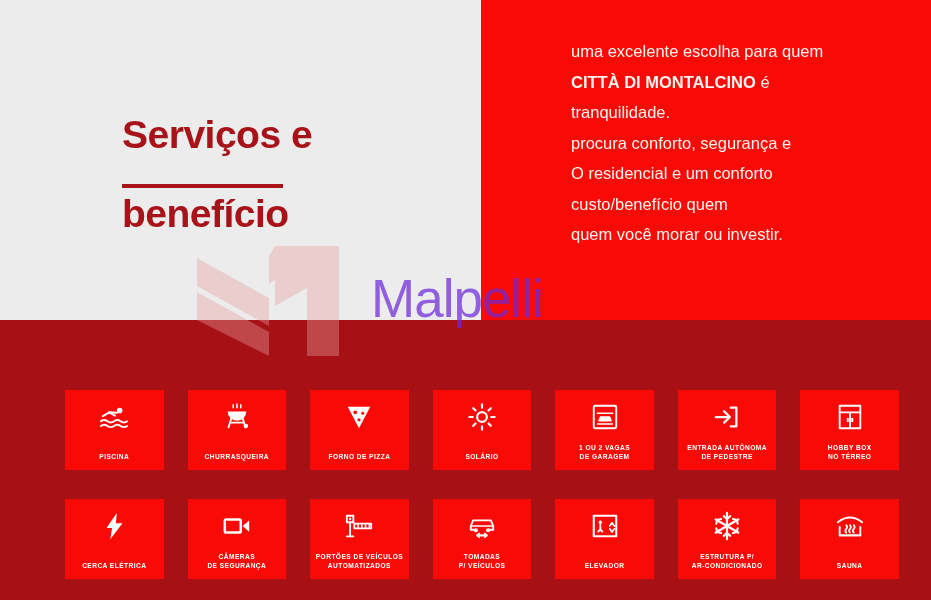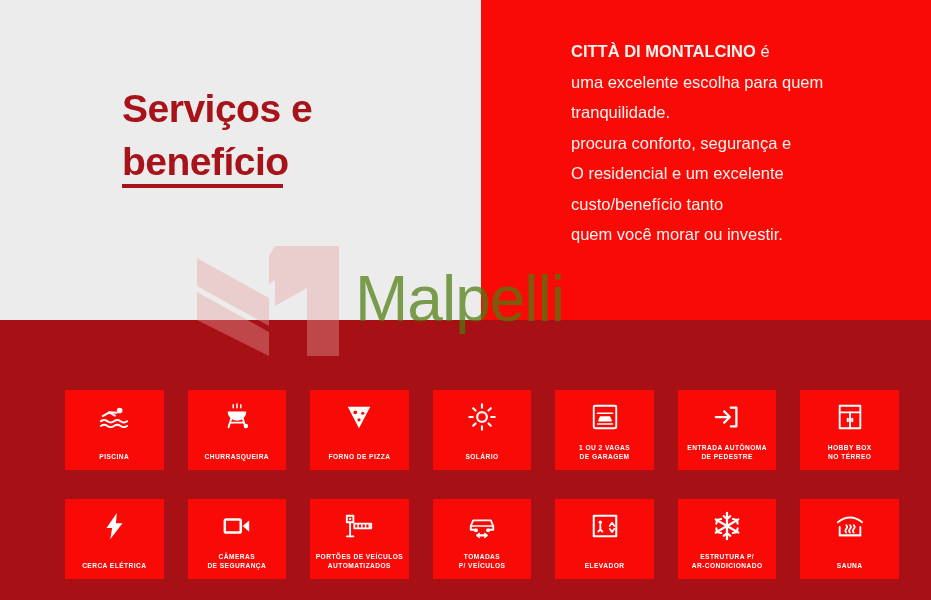--- a/index.html
+++ b/index.html
@@ -41,20 +41,21 @@
     top: 56px;
     width: 330px;
     color: #a71319;
     font-size: 39px;
     font-weight: bold;
     line-height: 53px;
     letter-spacing: -0.5px;
   }
   .headline-line {
     display: block;
+    margin-top: 26px;
   }
   .divider {
     position: absolute;
     left: 122px;
     top: 184px;
     width: 161px;
     height: 4px;
     background: #a71319;
   }
 
@@ -89,25 +90,25 @@
     pointer-events: none;
   }
   .wm-mark {
     position: absolute;
     left: 0; top: 0;
     width: 142px; height: 110px;
     opacity: 0.38;
   }
   .wm-text {
     position: absolute;
-    left: 158px;
+    left: 174px;
     top: 10px;
-    font-size: 64px;
+    font-size: 53px;
     font-weight: normal;
-    color: #4d7c0f;
+    color: #6d28d9;
     opacity: 0.72;
     letter-spacing: -1px;
     line-height: 86px;
   }
 
   
   .grid {
     position: absolute;
     left: 65px;
     top: 390px;
@@ -163,26 +164,26 @@
     <div class="top-right"></div>
   </div>
 
   <h1 class="headline">
     <span class="headline-line">Serviços e</span>
     <span class="headline-line">benefício</span>
   </h1>
   <div class="divider"></div>
 
   <div class="copy">
+    <span class="copy-line">uma excelente escolha para quem</span>
     <span class="copy-line"><span class="copy-strong">CITTÀ DI MONTALCINO</span><span> é</span></span>
-    <span class="copy-line">uma excelente escolha para quem</span>
     <span class="copy-line">tranquilidade.</span>
     <span class="copy-line">procura conforto, segurança e</span>
-    <span class="copy-line">O residencial e um excelente</span>
-    <span class="copy-line">custo/benefício tanto</span>
+    <span class="copy-line">O residencial e um conforto</span>
+    <span class="copy-line">custo/benefício quem</span>
     <span class="copy-line">quem você morar ou investir.</span>
   </div>
 
   <div class="bottom-band"></div>
 
   <div class="watermark">
     <div class="wm-mark">
       <svg viewBox="0 0 142 110" width="142" height="110" aria-hidden="true">
         <polygon points="0,12 72,52 72,80 0,40" fill="#e8a0a0"></polygon>
         <polygon points="0,46 72,86 72,110 0,74" fill="#e8a0a0"></polygon>

